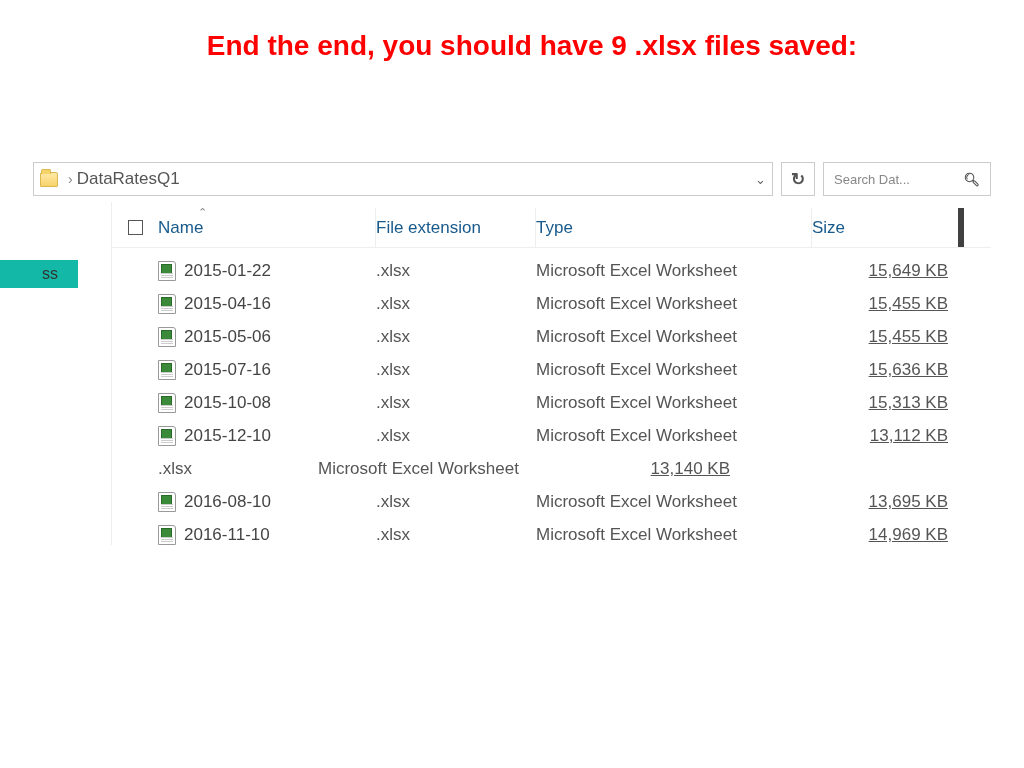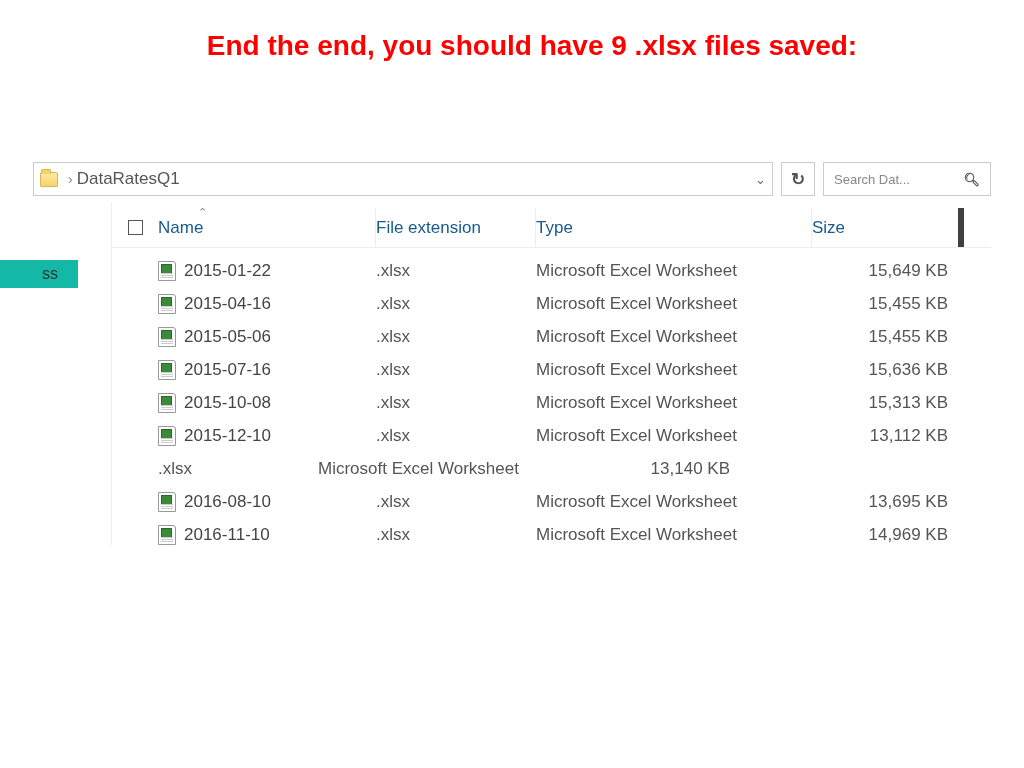--- a/index.html
+++ b/index.html
@@ -142,21 +142,21 @@
     width:9px;height:9px;
     background:#3a8a3a;
     border:1px solid #2a6a2a;
   }
   .xls-ico::after{
     content:"";
     position:absolute;
     bottom:2px;left:2px;right:2px;height:5px;
     background:repeating-linear-gradient(#ccc,#ccc 1px,#fff 1px,#fff 2px);
   }
-  .row .col-size { color:#555;}
+  .row .col-size { color:#555;text-decoration:underline;}
 </style>
 </head>
 <body>
 
 <h1 class="title">End the end, you should have 9 .xlsx files saved:</h1>
 
 <div class="explorer">
 
   <div class="addr-row">
     <div class="addr-bar">

